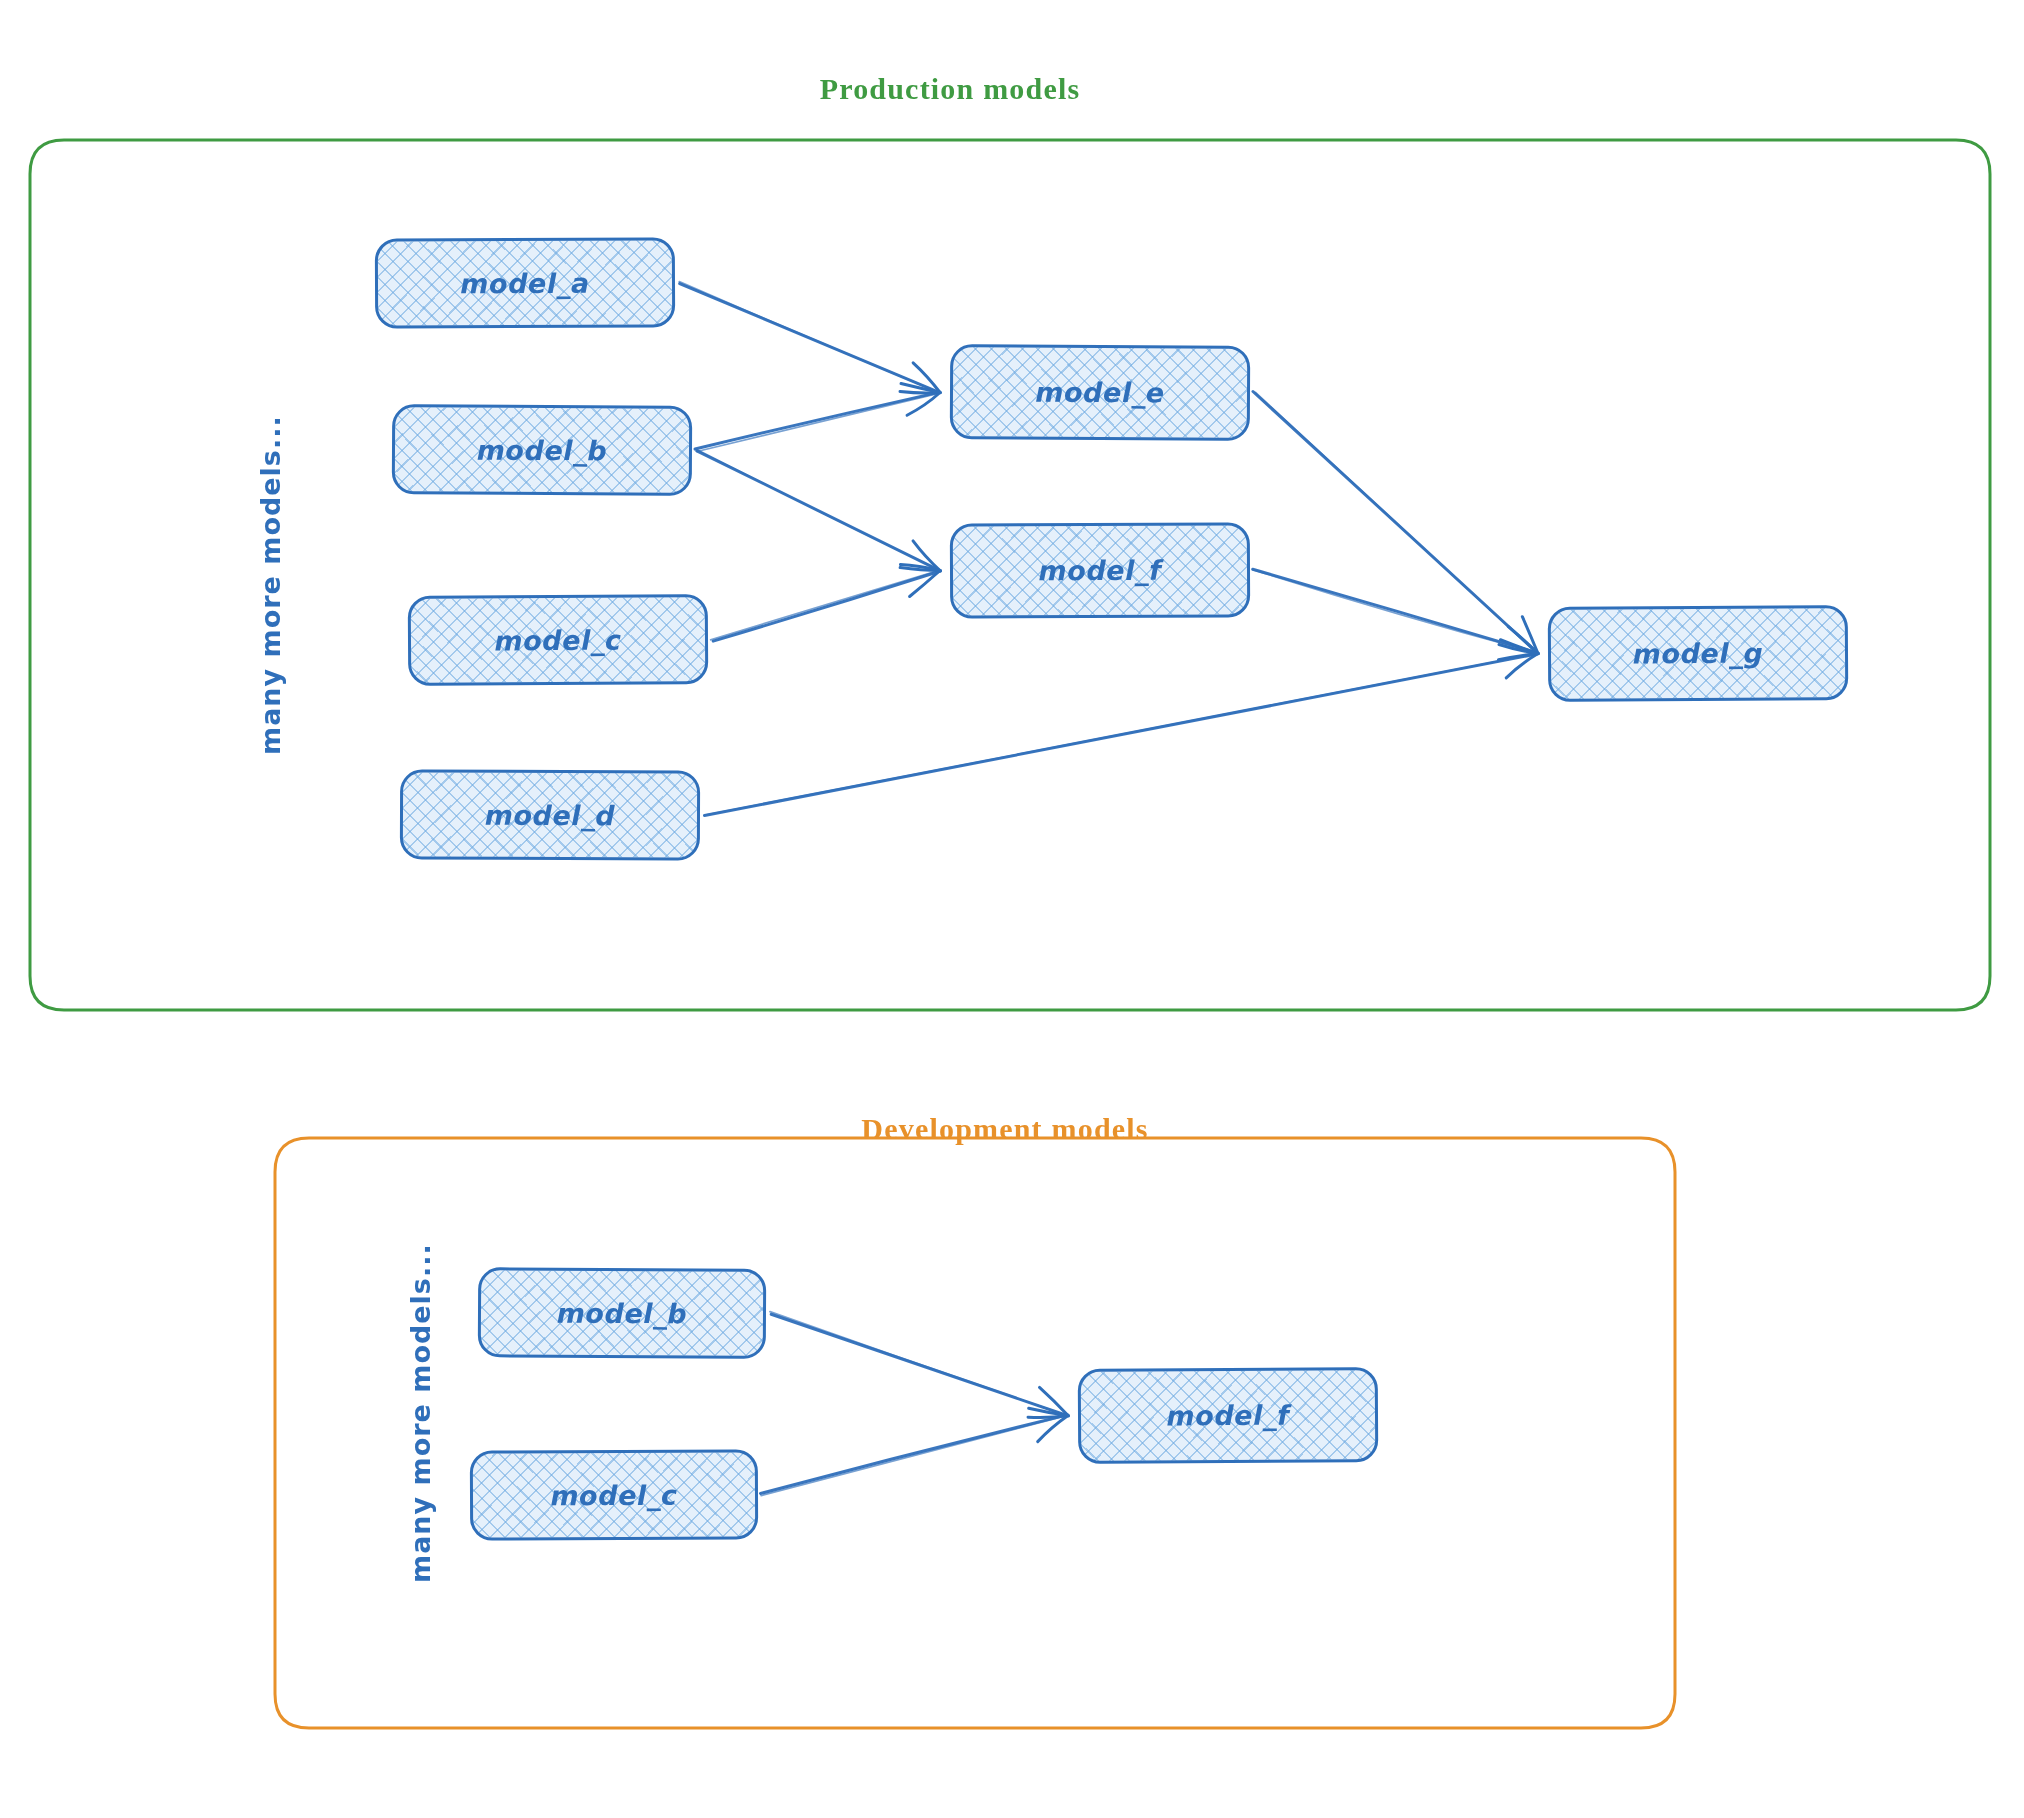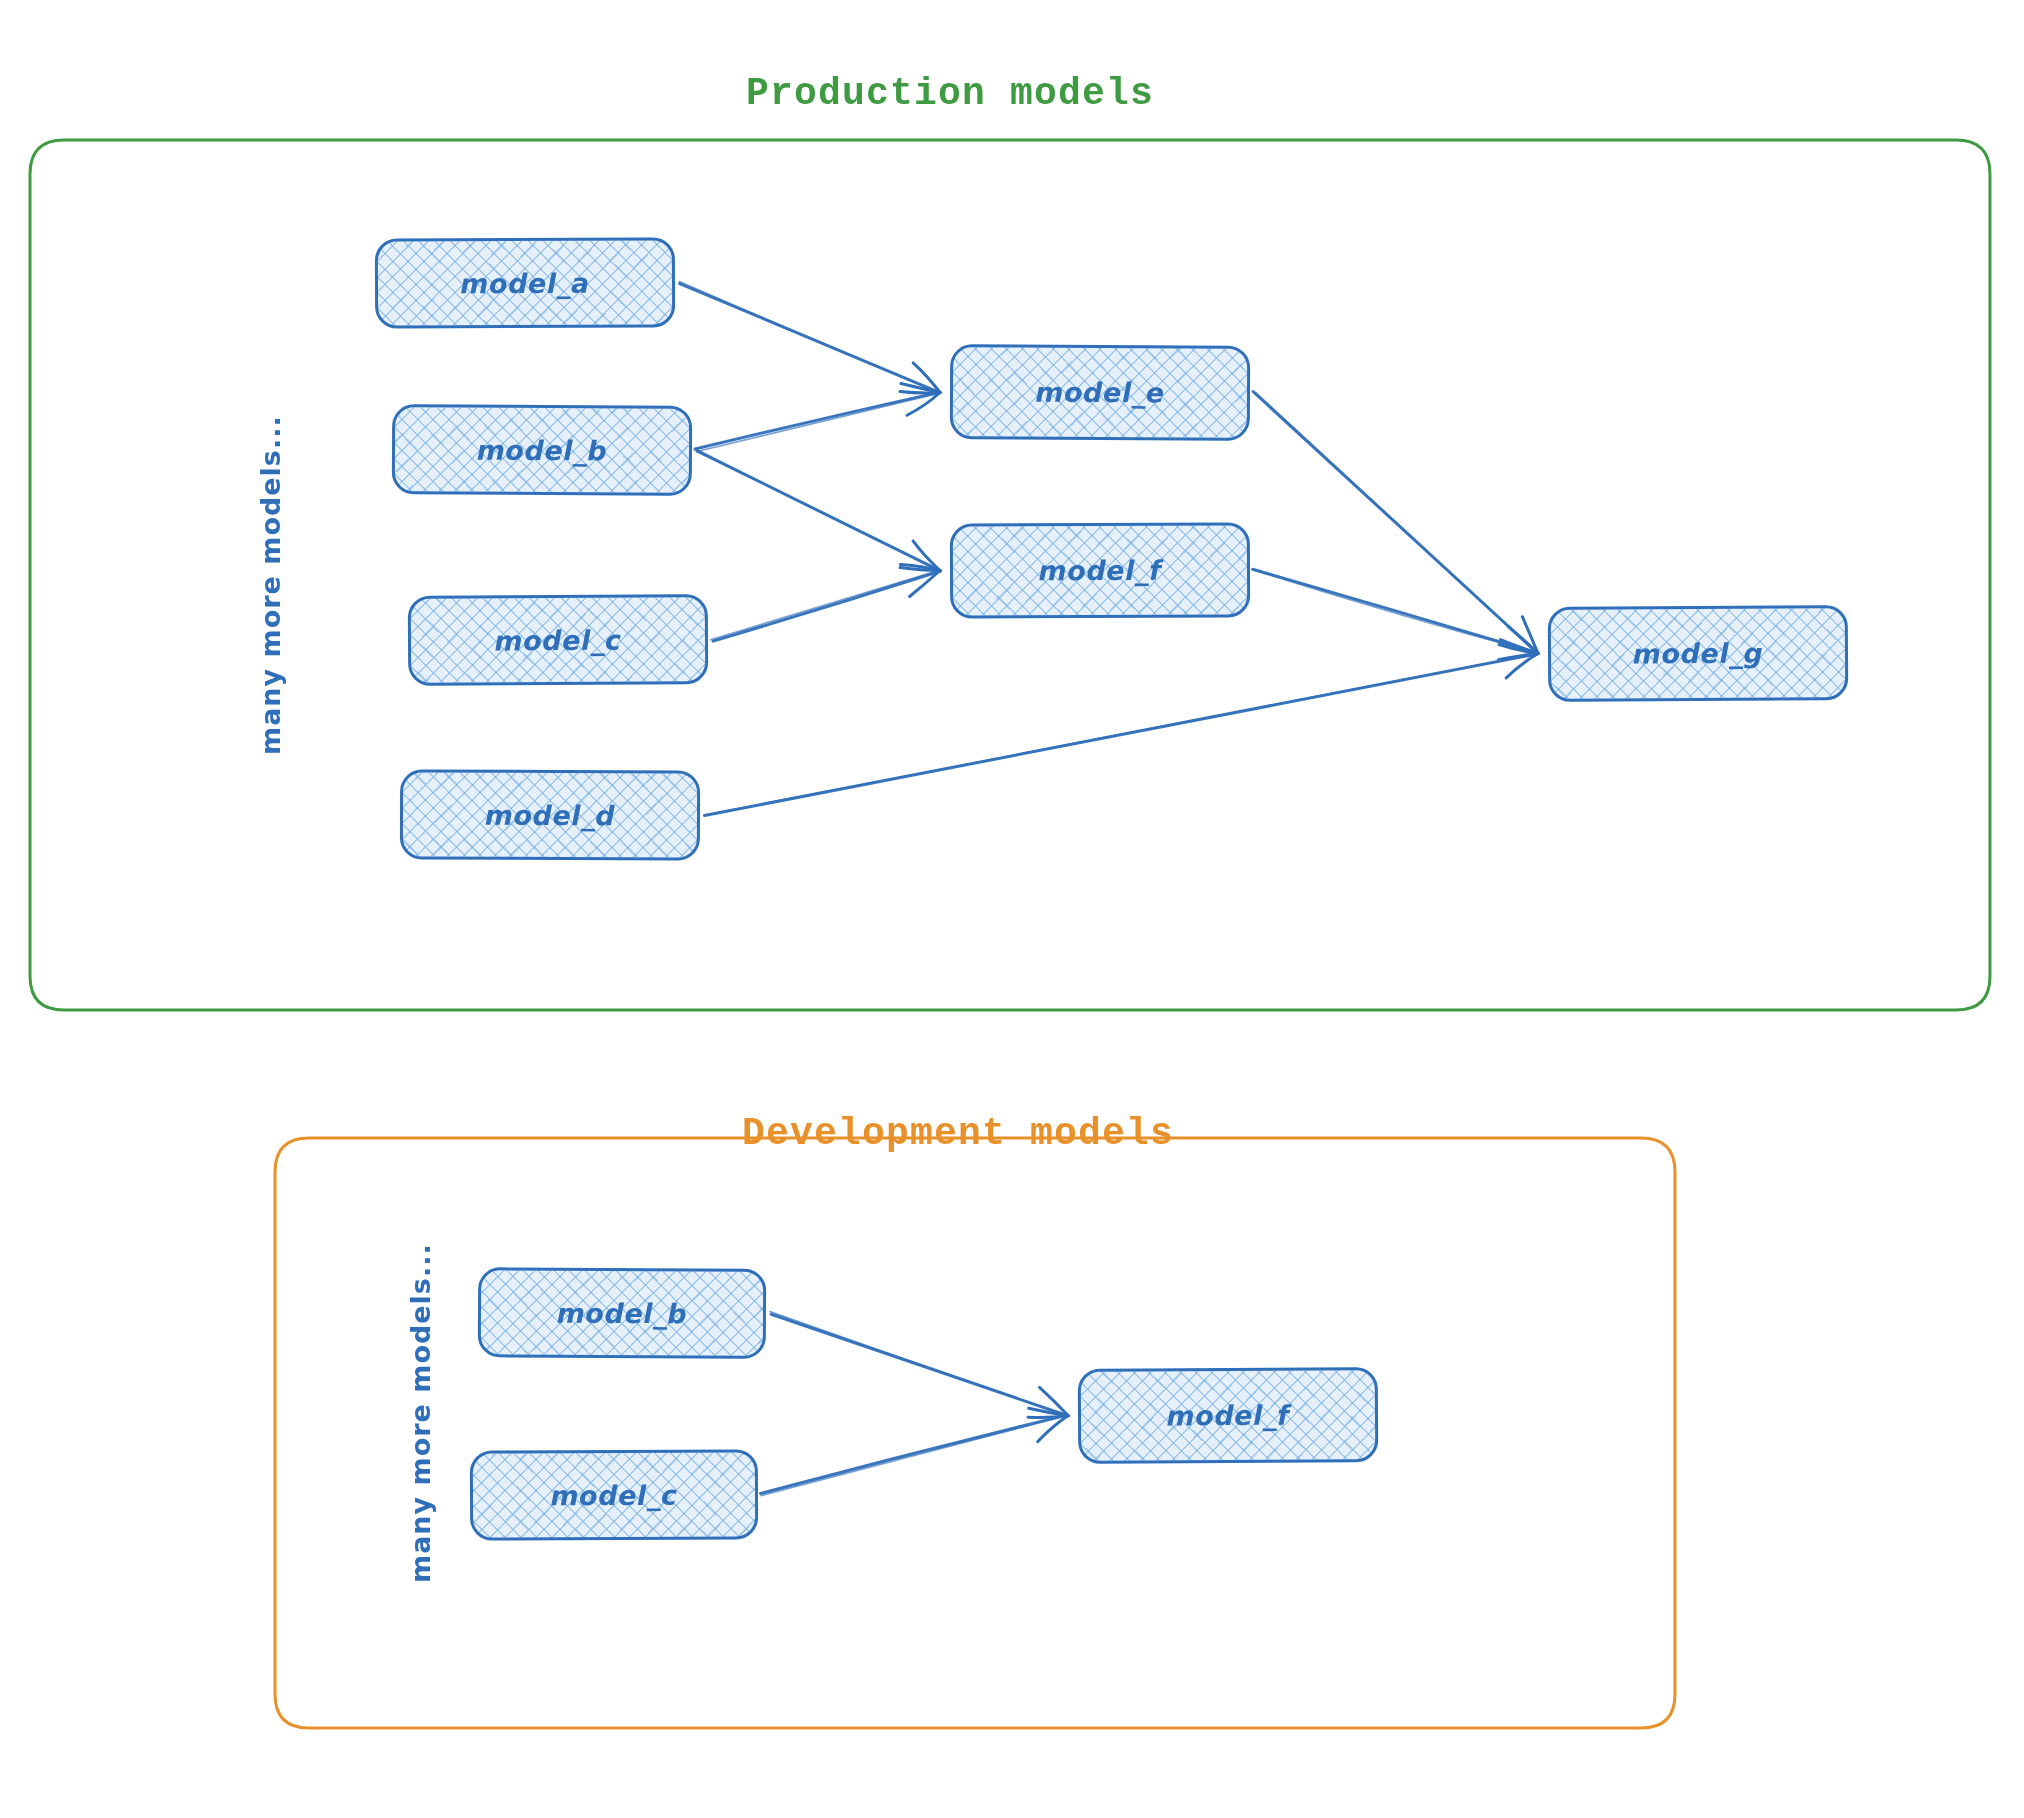--- a/index.html
+++ b/index.html
@@ -15,22 +15,22 @@
     overflow: hidden;
   }
   #canvas {
     position: absolute;
     left: 0; top: 0;
     width: 2024px;
     height: 1818px;
   }
   .grp-title {
     position: absolute;
-    font-family: Liberation Mono, monospace;
-    font-size: 38px;
+    font-family: Liberation Serif, serif;
+    font-size: 30px;
     font-weight: 600;
     letter-spacing: 1.2px;
     white-space: nowrap;
     transform: translateX(-50%);
   }
   .grp-title.prod { color: #3f9b42; }
   .grp-title.dev  { color: #e8912a; }
 
   .side-label {
     position: absolute;
@@ -197,21 +197,21 @@
     </div>
     <div class="node t2" style="left: 950px; top: 345px; width: 300px; height: 95px;">
       <span class="node-label">model_e</span>
     </div>
     <div class="node t1" style="left: 950px; top: 523px; width: 300px; height: 95px;">
       <span class="node-label">model_f</span>
     </div>
     <div class="node t3" style="left: 1548px; top: 606px; width: 300px; height: 95px;">
       <span class="node-label">model_g</span>
     </div>
-    <div class="grp-title dev" style="left: 958px; top: 1112px;">Development models</div>
+    <div class="grp-title dev" style="left: 1005px; top: 1112px;">Development models</div>
     <div class="side-label" style="left: 405px; top: 1583px; color: rgb(47, 111, 186);">many more models...</div>
     <div class="node t2" style="left: 478px; top: 1268px; width: 288px; height: 90px;">
       <span class="node-label">model_b</span>
     </div>
     <div class="node t1" style="left: 470px; top: 1450px; width: 288px; height: 90px;">
       <span class="node-label">model_c</span>
     </div>
     <div class="node t3" style="left: 1078px; top: 1368px; width: 300px; height: 95px;">
       <span class="node-label">model_f</span>
     </div>

